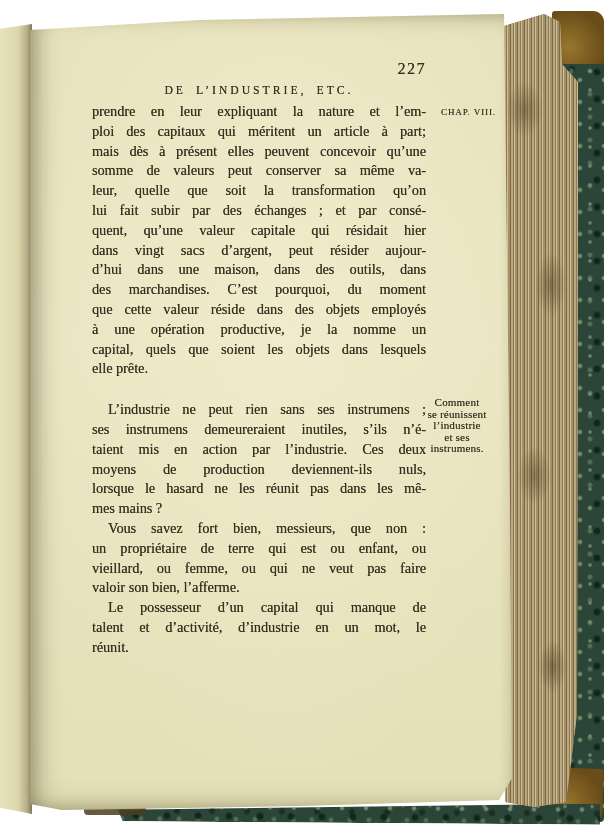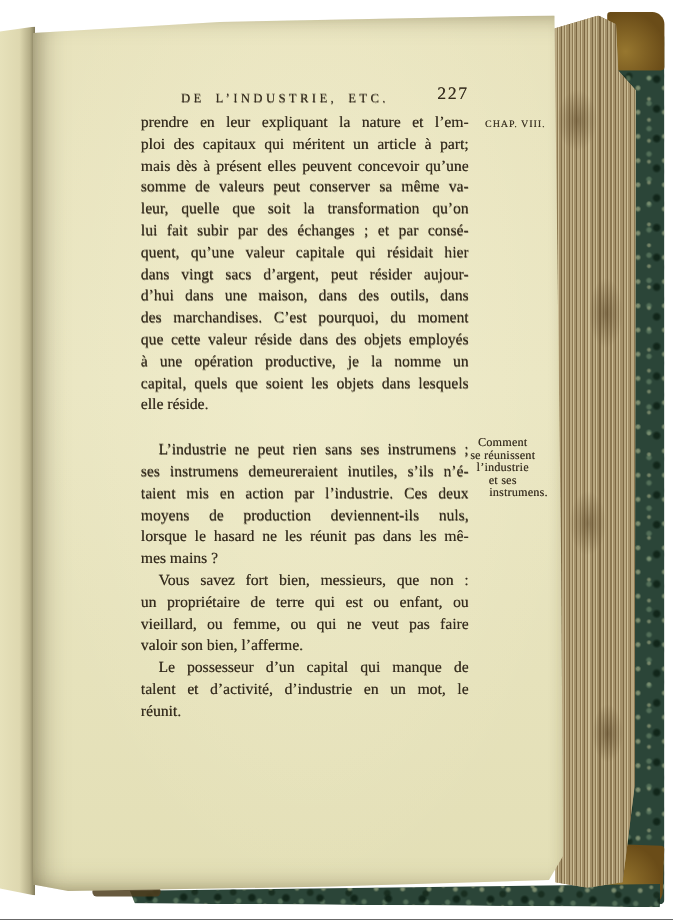--- a/index.html
+++ b/index.html
@@ -72,21 +72,21 @@
     color:#352c1e;
   }
 
   
   .running-title{
     left:64px;top:72px;width:334px;text-align:center;
     font-size:11.5px;letter-spacing:3.1px;word-spacing:4px;
     text-shadow:.2px .2px .3px rgba(53,44,30,.65);
   }
   .page-number{
-    left:340px;top:65px;width:58px;text-align:right;
+    left:340px;top:48px;width:58px;text-align:right;
     font-size:16px;letter-spacing:1.5px;
     text-shadow:.2px .2px .3px rgba(53,44,30,.65);
   }
   .chapter-label{
     left:413px;top:95px;width:84px;
     font-size:9px;letter-spacing:.9px;
     text-shadow:.2px .2px .2px rgba(53,44,30,.6);
   }
   .side-note{
     left:388px;top:385px;width:82px;text-align:center;
@@ -95,21 +95,21 @@
   }
   .body-text{
     left:64px;top:90px;width:334px;
     font-size:14.2px;
     text-shadow:.25px .25px .35px rgba(53,44,30,.7);
   }
   .paragraph{position:relative;}
   .gap-before{margin-top:21px;}
   .line{
     position:relative;height:19.8px;line-height:19.8px;overflow:hidden;
-    text-align:justify;text-align-last:justify;margin-left:36px;
+    text-align:justify;text-align-last:justify;
   }
   .line.last{text-align-last:left;}
   .line.indent{text-indent:16px;}
 </style>
 </head>
 <body>
 
 <div class="scene">
   <div class="cover-right marble"></div>
   <div class="leather leather-tr"></div>
@@ -121,38 +121,38 @@
 
   <div class="main-page">
     <div class="running-title">DE L’INDUSTRIE, ETC.</div>
     <div class="page-number">227</div>
     <div class="chapter-label">CHAP. VIII.</div>
     <div class="side-note">
         <div style="position: relative;">Comment</div>
         <div style="position: relative;">se réunissent</div>
         <div style="position: relative;">l’industrie</div>
         <div style="position: relative; text-align: center;">et ses</div>
-        <div style="position: relative; text-align: right;">instrumens.</div>
+        <div style="position: relative;">instrumens.</div>
       </div>
     <div class="body-text">
         <div class="paragraph">
           <div class="line">prendre en leur expliquant la nature et l’em-</div>
           <div class="line">ploi des capitaux qui méritent un article à part;</div>
           <div class="line">mais dès à présent elles peuvent concevoir qu’une</div>
           <div class="line">somme de valeurs peut conserver sa même va-</div>
           <div class="line">leur, quelle que soit la transformation qu’on</div>
           <div class="line">lui fait subir par des échanges ; et par consé-</div>
           <div class="line">quent, qu’une valeur capitale qui résidait hier</div>
           <div class="line">dans vingt sacs d’argent, peut résider aujour-</div>
           <div class="line">d’hui dans une maison, dans des outils, dans</div>
           <div class="line">des marchandises. C’est pourquoi, du moment</div>
           <div class="line">que cette valeur réside dans des objets employés</div>
           <div class="line">à une opération productive, je la nomme un</div>
           <div class="line">capital, quels que soient les objets dans lesquels</div>
-          <div class="line last">elle réside.</div>
+          <div class="line last">elle prête.</div>
         </div>
         <div class="paragraph gap-before">
           <div class="line indent">L’industrie ne peut rien sans ses instrumens ;</div>
           <div class="line">ses instrumens demeureraient inutiles, s’ils n’é-</div>
           <div class="line">taient mis en action par l’industrie. Ces deux</div>
           <div class="line">moyens de production deviennent-ils nuls,</div>
           <div class="line">lorsque le hasard ne les réunit pas dans les mê-</div>
           <div class="line last">mes mains ?</div>
         </div>
         <div class="paragraph">

